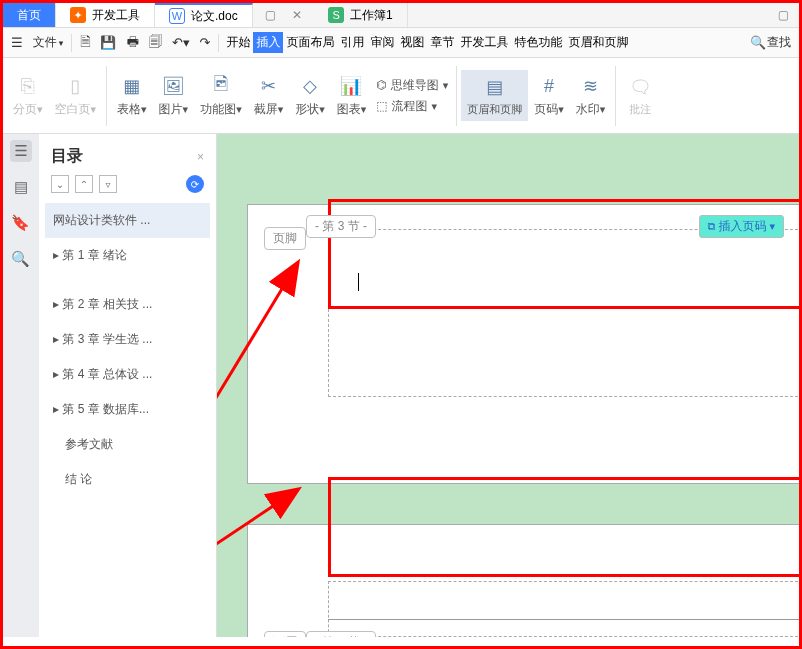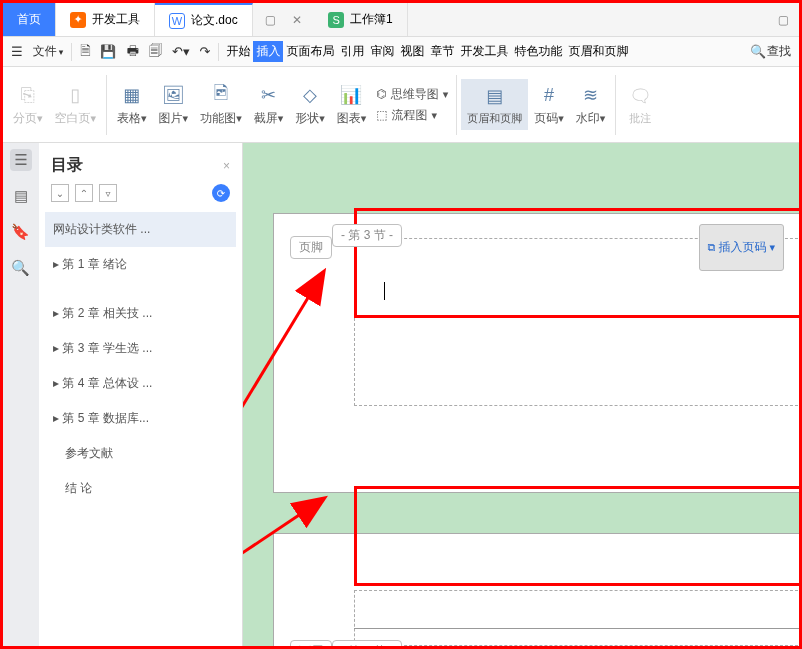--- a/index.html
+++ b/index.html
@@ -1,17 +1,17 @@
 <!DOCTYPE html>
 <html><head>
 <meta charset="utf-8">
 <style>
 *{box-sizing:border-box;margin:0;padding:0;font-family:"Microsoft YaHei",Arial,sans-serif;font-size:12px}
 body{background:#fff;width:802px;height:649px;overflow:hidden;border:3px solid #f00;position:relative}
-.tabs{display:flex;height:34px;background:#f5f5f5;border-bottom:1px solid #ddd}
+.tabs{display:flex;height:25px;background:#f5f5f5;border-bottom:1px solid #ddd}
 .tab{display:flex;align-items:center;padding:0 14px;gap:6px;border-right:1px solid #e0e0e0;cursor:pointer}
 .tab.home{background:#3a7fff;color:#fff}
 .tab.dk{background:#fff}
 .tab.cur{background:#fff;border-top:2px solid #3a7fff}
 .icon-box{width:16px;height:16px;display:inline-flex;align-items:center;justify-content:center;font-size:11px;border-radius:3px}
 .dk-icon{background:#ff6a00;color:#fff}
 .w-icon{background:#fff;color:#3a7fff;border:1px solid #3a7fff}
 .s-icon{background:#3cb371;color:#fff}
 .sp{flex:1}
 .win-btns{display:flex;align-items:center;gap:10px;padding-right:10px;color:#888}
@@ -28,37 +28,37 @@
 .rbtn .ric{width:26px;height:26px;display:flex;align-items:center;justify-content:center;font-size:18px;color:#5b7fa6}
 .rbtn.disabled .ric{color:#ccc}
 .rbtn .rl{font-size:11px;margin-top:2px;white-space:nowrap}
 .rgroup{display:flex;flex-direction:column;justify-content:center;padding:0 4px}
 .rgroup .row{display:flex;align-items:center;gap:4px;font-size:11px;color:#555;padding:2px 0;cursor:pointer}
 .rsep{width:1px;height:60px;background:#e0e0e0;margin:0 4px}
 .body{display:flex;height:calc(100% - 140px)}
 .sidebar{width:36px;background:#ecedf0;display:flex;flex-direction:column;padding-top:6px;gap:14px;align-items:center;color:#666}
 .sidebar .sic{width:22px;height:22px;display:flex;align-items:center;justify-content:center;cursor:pointer;font-size:15px}
 .sidebar .sic.on{background:#d6d8dd;border-radius:4px}
-.toc{width:204px;border-right:1px solid #ddd;display:flex;flex-direction:column;padding:8px 6px}
+.toc{width:178px;border-right:1px solid #ddd;display:flex;flex-direction:column;padding:8px 6px}
 .toc h3{font-size:16px;font-weight:600;color:#333;padding:4px 6px}
 .toc-head{display:flex;align-items:center}
 .toc-head .x{margin-left:auto;color:#aaa;cursor:pointer;padding:0 6px}
 .toc-icons{display:flex;gap:6px;padding:4px 6px 10px;align-items:center}
 .toc-icons .ti{width:18px;height:18px;border:1px solid #bbb;display:flex;align-items:center;justify-content:center;font-size:10px;color:#777;cursor:pointer}
 .toc-icons .badge{margin-left:auto;width:18px;height:18px;border-radius:50%;background:#3a7fff;color:#fff;display:flex;align-items:center;justify-content:center;font-size:10px}
 .toc-list{display:flex;flex-direction:column;font-size:12px;color:#555}
 .toc-item{padding:9px 8px;cursor:pointer;white-space:nowrap;overflow:hidden;text-overflow:ellipsis}
 .toc-item.sel{background:#e8eef7}
 .doc{flex:1;background:#bfe3c5;position:relative;overflow:hidden}
 .page{position:absolute;background:#fff;border:1px solid #aaa}
 .p1{left:30px;top:70px;right:-10px;height:280px}
 .p2{left:30px;top:390px;right:-10px;height:280px}
 .dash{position:absolute;border:1px dashed #aaa}
 .footer-lbl,.tag-lbl{position:absolute;background:#fff;border:1px solid #c0c0c0;border-radius:4px;padding:2px 8px;font-size:11px;color:#888}
-.ins-btn{position:absolute;background:#e5e5e5;border:1px solid #bbb;border-radius:3px;padding:14px 8px;font-size:11px;color:#2a6acc;cursor:pointer}
+.ins-btn{position:absolute;background:#5eead4;border:1px solid #bbb;border-radius:3px;padding:2px 8px;font-size:11px;color:#2a6acc;cursor:pointer}
 .redbox{position:absolute;border:3px solid #f00}
 .cursor{position:absolute;width:1px;height:18px;background:#000}
 .arrow{position:absolute;pointer-events:none}
 .h1{font-size:22px;color:#aaa;position:absolute}
 </style>
 </head>
 <body>
 
 <div class="tabs">
   <div class="tab home">

